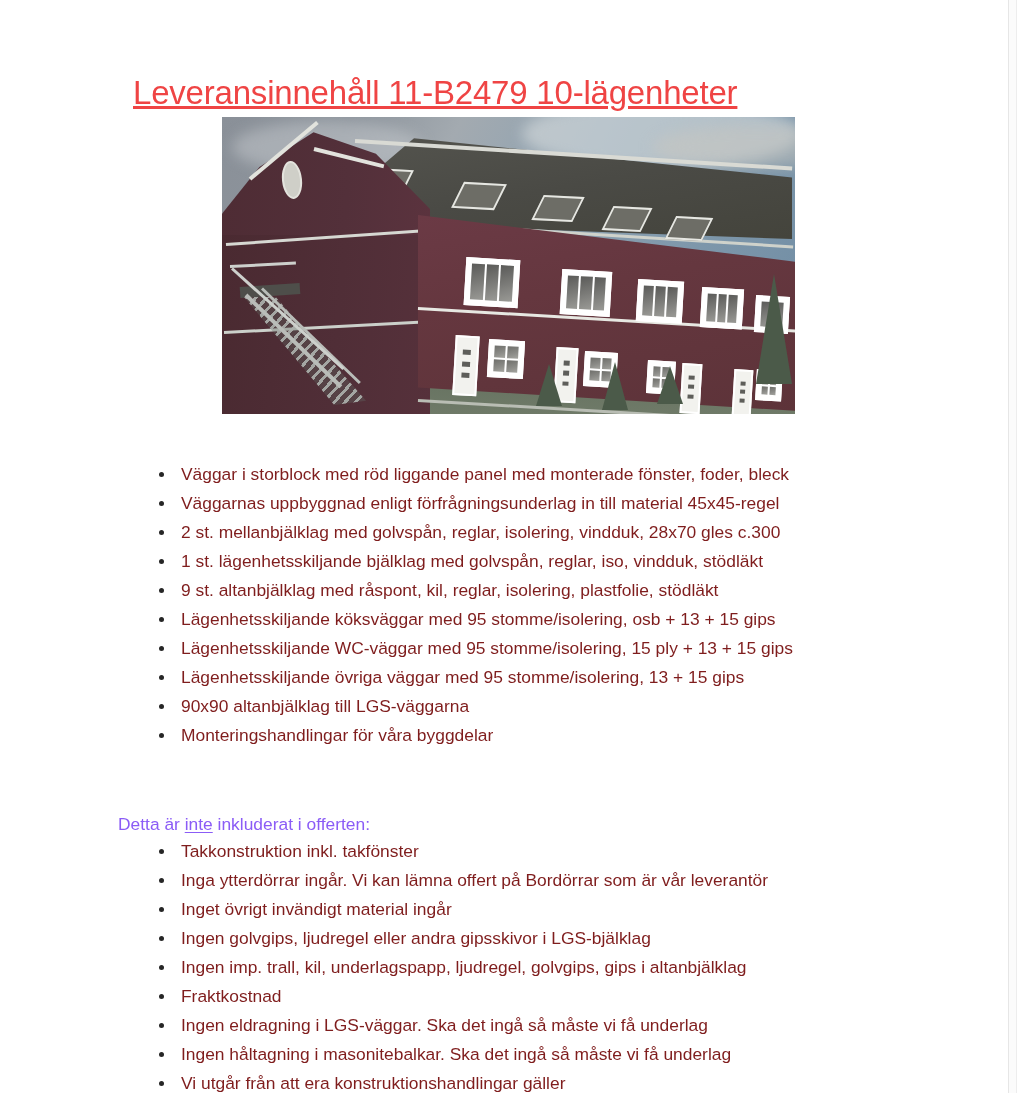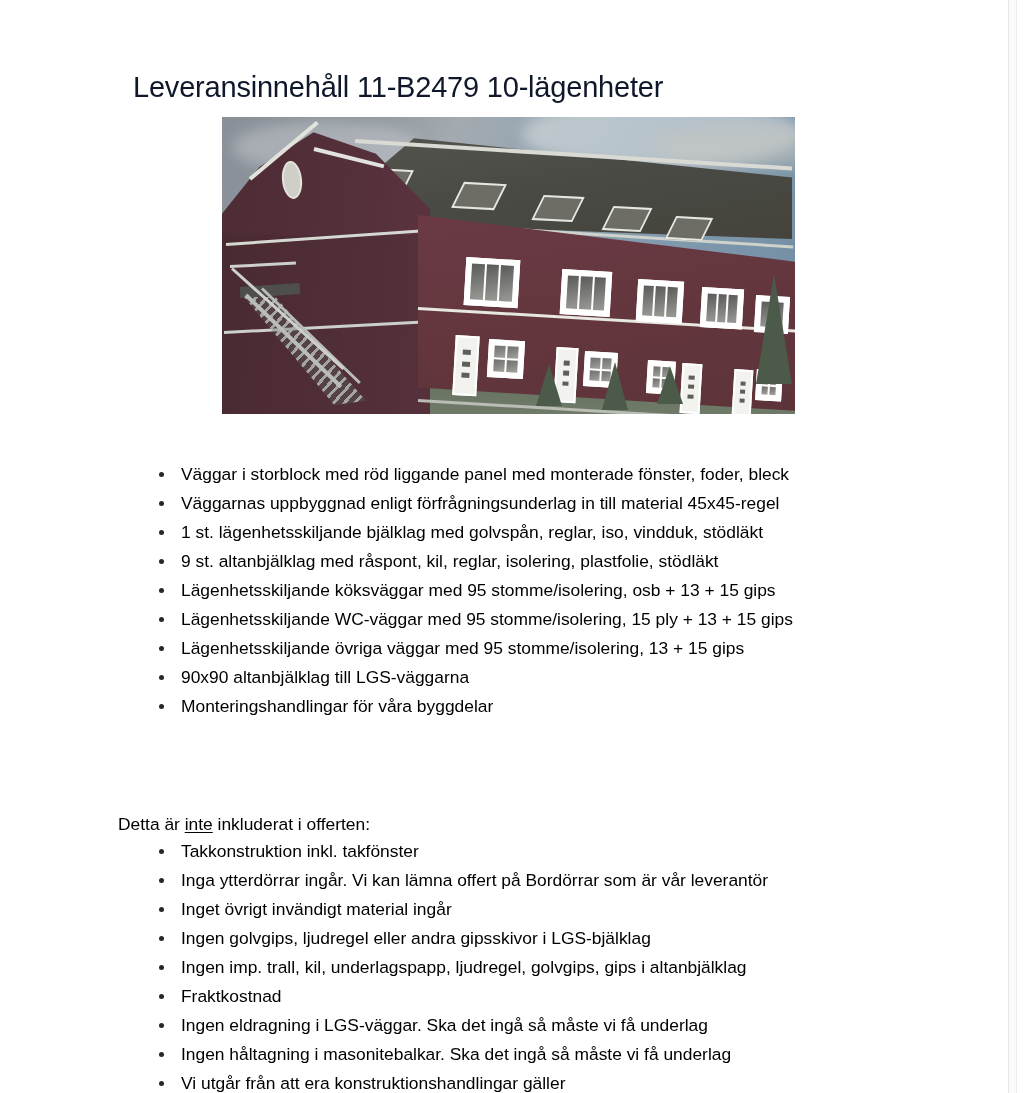--- a/index.html
+++ b/index.html
@@ -30,25 +30,26 @@
     position: absolute;
     top: 0; left: 1009px;
     width: 7px; height: 1093px;
     background: #fbfbfb;
   }
 
   .doc-title {
     position: absolute;
     left: 133px;
     top: 52px;
-    font-size: 29px;
+    font-size: 33px;
     font-weight: 400;
     letter-spacing: -0.2px;
-    color: #0f172a;
+    color: #ef4444;
     white-space: nowrap;
+    text-decoration: underline;
   }
 
   
   .render-figure {
     position: absolute;
     left: 222px;
     top: 117px;
     width: 573px;
     height: 297px;
     overflow: hidden;
@@ -315,42 +316,42 @@
     position: absolute;
     left: 0;
     margin: 0;
     padding: 0;
     list-style: none;
   }
   .bullet-list li {
     position: relative;
     font-size: 17.4px;
     line-height: 29px;
-    color: #000000;
+    color: #7f1d1d;
     white-space: nowrap;
   }
   .bullet-list li .bullet-dot {
     position: absolute;
     left: -22px;
     top: 12px;
     width: 5px;
     height: 5px;
     border-radius: 50%;
     background: #262626;
   }
   #included-list { left: 181px; top: 460px; }
   #excluded-list { left: 181px; top: 837px; }
 
   .mid-note {
     position: absolute;
     left: 118px;
     top: 793px;
     font-size: 17.4px;
     line-height: 29px;
-    color: #000000;
+    color: #8b5cf6;
     white-space: nowrap;
   }
   .mid-note u { text-decoration: underline; text-underline-offset: 2px; }
 </style>
 </head>
 <body>
 
 <div class="page-edge-shade"></div>
 <div class="page-edge-line a"></div>
 <div class="page-edge-line b"></div>
@@ -479,20 +480,21 @@
   <div class="stair-treads"></div>
   <div class="stair-stringer" style="left:24px; top:176px; width:132px; height:4px; transform:rotate(44deg);"></div>
   <div class="stair-stringer" style="left:40px; top:170px; width:136px; height:3px; transform:rotate(44deg);"></div>
   <div class="handrail" style="left:10px; top:150px; width:150px; height:3px; transform:rotate(42deg);"></div>
   <div class="handrail" style="left:8px; top:148px; width:66px; height:3px; transform:rotate(-3deg);"></div>
 </div>
 
 <ul class="bullet-list" id="included-list">
   <li><span class="bullet-dot"></span><span>Väggar i storblock med röd liggande panel med monterade fönster, foder, bleck</span></li>
   <li><span class="bullet-dot"></span><span>Väggarnas uppbyggnad enligt förfrågningsunderlag in till material 45x45-regel</span></li>
+  <li><span class="bullet-dot"></span><span>2 st. mellanbjälklag med golvspån, reglar, isolering, vindduk, 28x70 gles c.300</span></li>
   <li><span class="bullet-dot"></span><span>1 st. lägenhetsskiljande bjälklag med golvspån, reglar, iso, vindduk, stödläkt</span></li>
   <li><span class="bullet-dot"></span><span>9 st. altanbjälklag med råspont, kil, reglar, isolering, plastfolie, stödläkt</span></li>
   <li><span class="bullet-dot"></span><span>Lägenhetsskiljande köksväggar med 95 stomme/isolering, osb + 13 + 15 gips</span></li>
   <li><span class="bullet-dot"></span><span>Lägenhetsskiljande WC-väggar med 95 stomme/isolering, 15 ply + 13 + 15 gips</span></li>
   <li><span class="bullet-dot"></span><span>Lägenhetsskiljande övriga väggar med 95 stomme/isolering, 13 + 15 gips</span></li>
   <li><span class="bullet-dot"></span><span>90x90 altanbjälklag till LGS-väggarna</span></li>
   <li><span class="bullet-dot"></span><span>Monteringshandlingar för våra byggdelar</span></li>
 </ul>
 
 <p class="mid-note"><span>Detta är </span><u>inte</u><span> inkluderat i offerten:</span></p>

